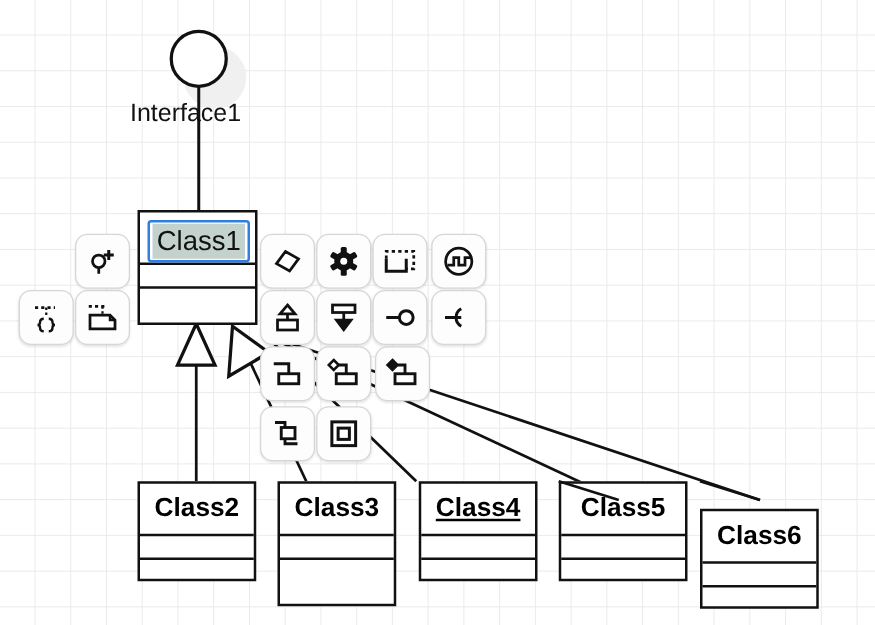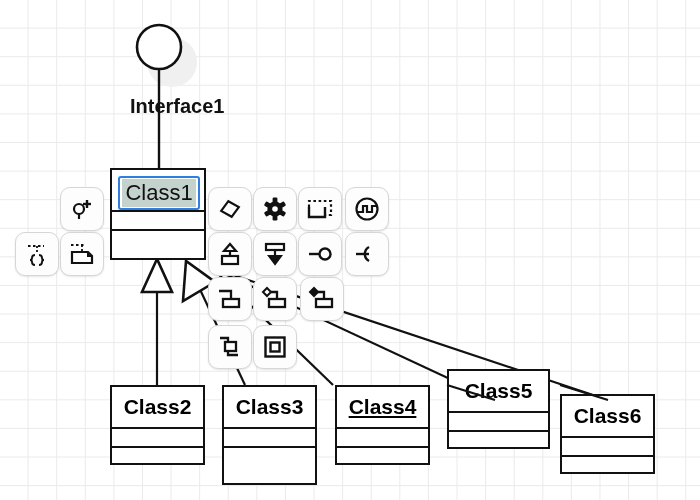--- a/index.html
+++ b/index.html
@@ -101,26 +101,25 @@
     line-height: 26px;
     padding: 1px 3px;
     white-space: nowrap;
     font-family: "Liberation Sans", sans-serif;
   }
 
   
   #interface-label {
     position: absolute;
     left: 104px;
-    top: 95px;
+    top: 80px;
     font-size: 20px;
-    font-weight: bold;
+    font-weight: normal;
     color: #111111;
     white-space: nowrap;
-    margin-left: 26px;
   }
 
   
   .tool-btn {
     position: absolute;
     width: 44px;
     height: 44px;
     border-radius: 10px;
     background: #fdfdfd;
     border: 1px solid #d6d6d6;
@@ -188,28 +187,28 @@
     <div class="class-op-cell"></div>
   </div>
 
   <div class="class-box" style="left:335px; top:385px; width:95px; height:80px;text-decoration:underline;">
     <div class="shadow-pad"></div>
     <div class="class-name-cell">Class4</div>
     <div class="class-attr-cell"></div>
     <div class="class-op-cell"></div>
   </div>
 
-  <div class="class-box" style="left:447px; top:369px; width:103px; height:80px;">
+  <div class="class-box" style="left:447px; top:385px; width:103px; height:80px;">
     <div class="shadow-pad"></div>
     <div class="class-name-cell">Class5</div>
     <div class="class-attr-cell"></div>
     <div class="class-op-cell"></div>
   </div>
 
-  <div class="class-box" style="left:560px; top:394px; width:95px; height:80px;">
+  <div class="class-box" style="left:560px; top:407px; width:95px; height:80px;">
     <div class="shadow-pad"></div>
     <div class="class-name-cell">Class6</div>
     <div class="class-attr-cell"></div>
     <div class="class-op-cell"></div>
   </div>
 
   <svg style="position:absolute;left:0;top:0;width:700px;height:500px;pointer-events:none;" viewBox="0 0 700 500" xmlns="http://www.w3.org/2000/svg">
     <g stroke="#111111" stroke-width="2.2" fill="none">
       <line x1="495" y1="400" x2="447" y2="385"></line>
       <line x1="608" y1="400" x2="560" y2="385"></line>

